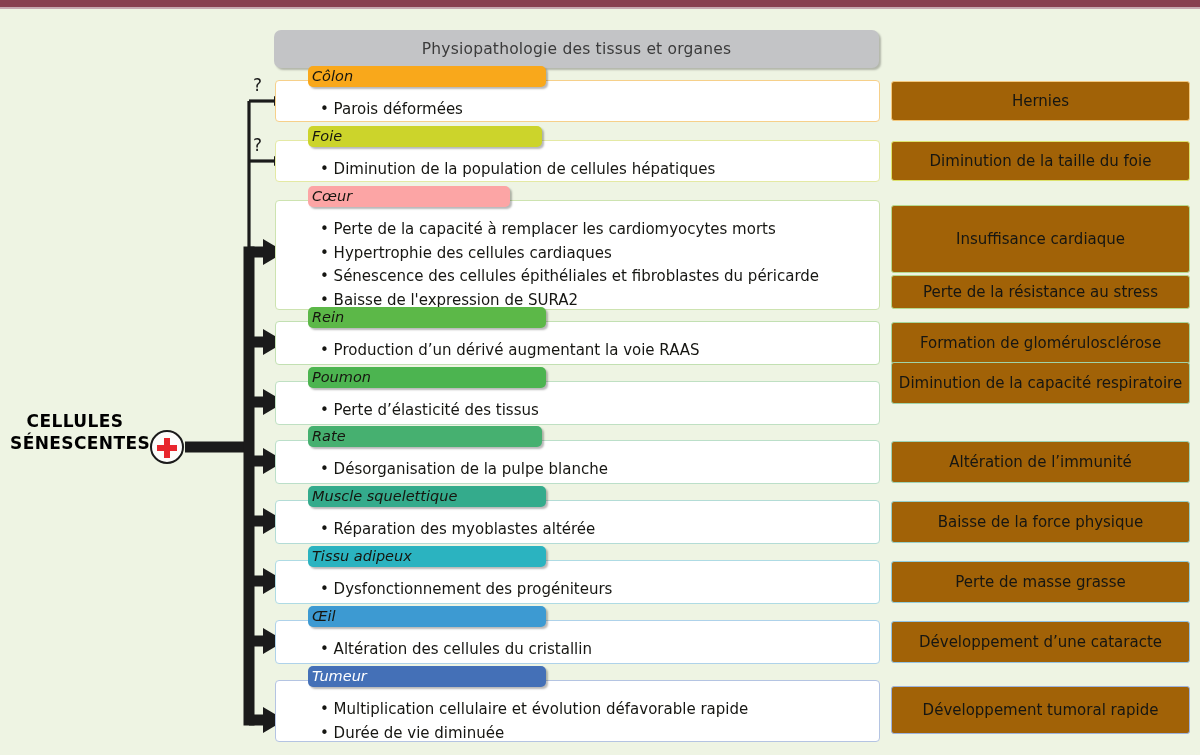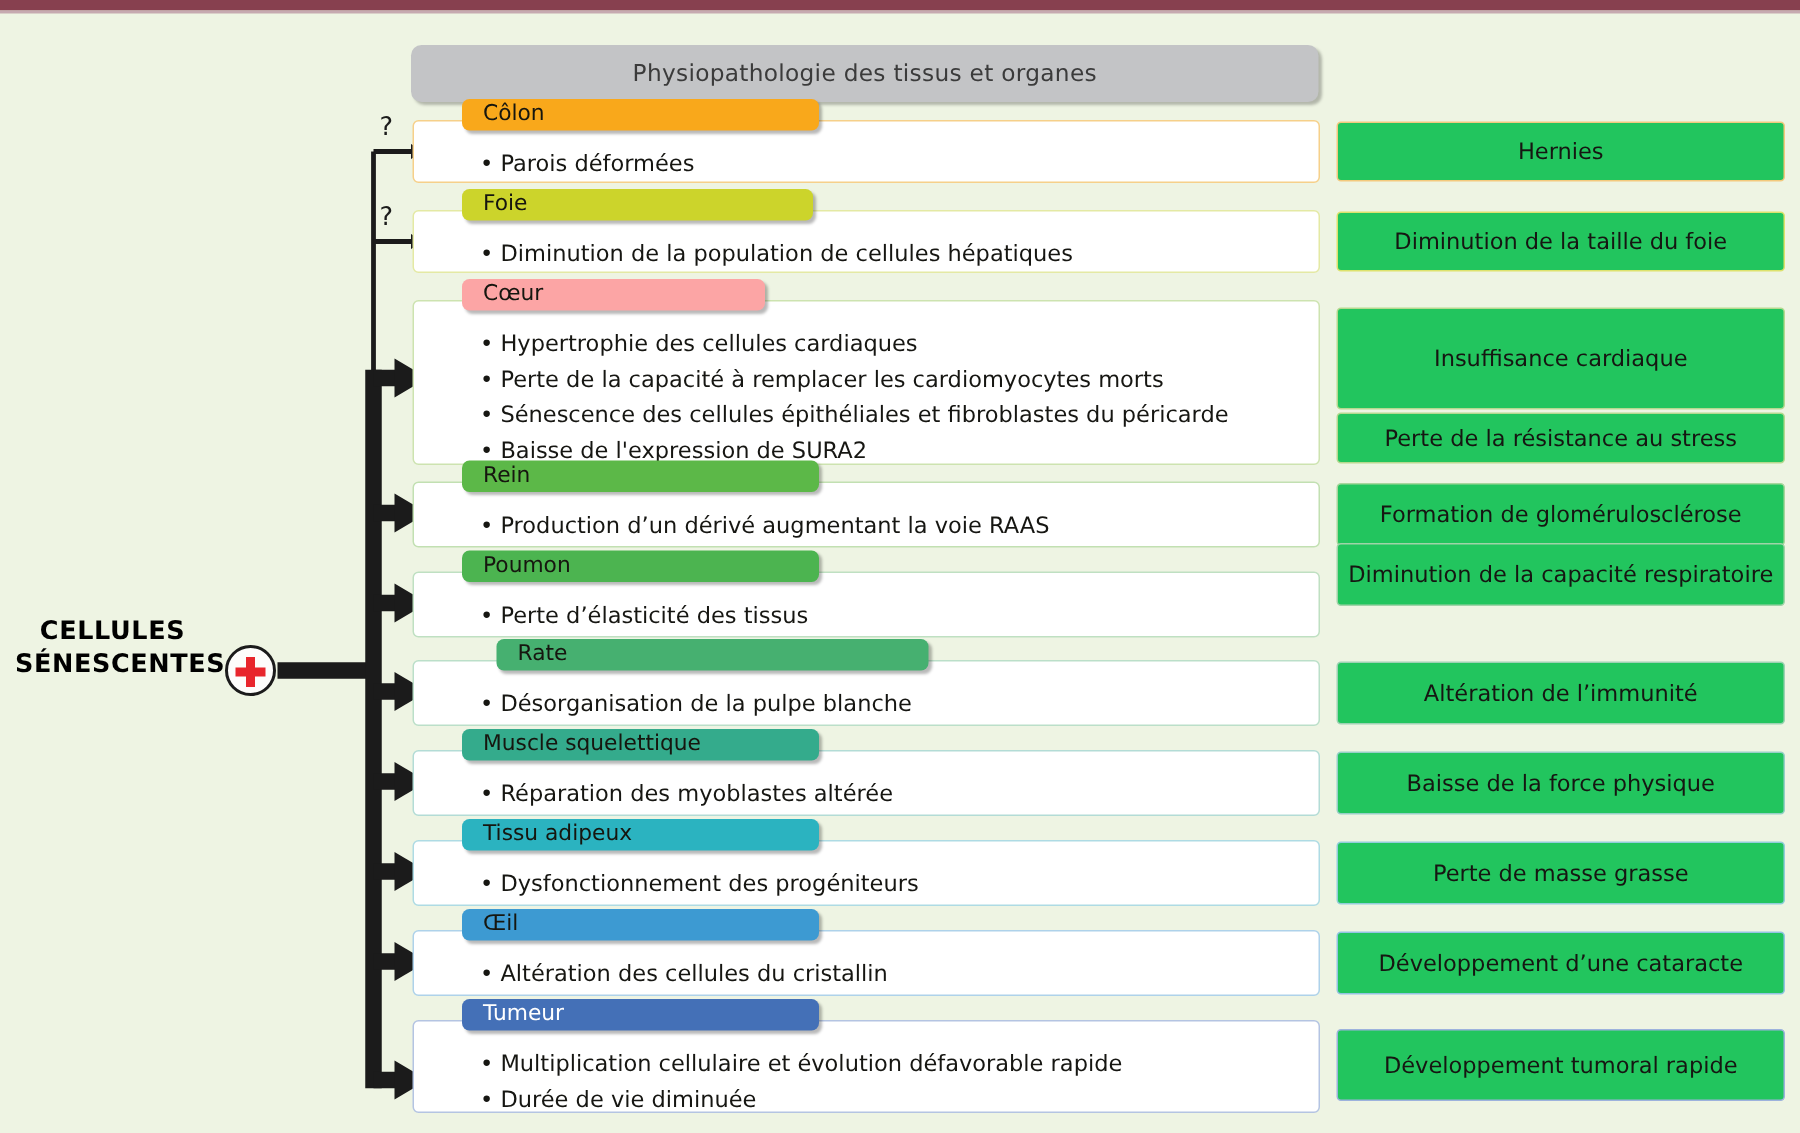--- a/index.html
+++ b/index.html
@@ -63,39 +63,40 @@
   }
   .organ-tab{
     position:absolute;
     left:33px;top:-14px;
     height:21px;
     border-radius:5px;
     box-shadow:2px 2px 2px rgba(0,0,0,.28);
     color:#16160f;
     font-size:14.5px;
     line-height:21px;
-    padding-left:14px;
+    padding-left:4px;
     box-sizing:border-box;
     z-index:3;
     white-space:nowrap;
     overflow:hidden;
+    font-style:italic;
   }
   .organ-tab.light-text{color:#ffffff;}
   .bullets{
     position:absolute;left:45px;top:18px;right:10px;
     font-size:15px;
     line-height:23.5px;
     color:#161612;
   }
   .bullets div{white-space:nowrap;}
 
   
   .patho-box{
     position:absolute;left:891px;
-    background:#22c55e;
+    background:#a16207;
     border:1.6px solid #cccccc;
     border-radius:3px;
     box-sizing:border-box;
     display:flex;align-items:center;justify-content:center;
     font-size:15px;color:#161612;
     width:299px;
     text-align:center;
   }
 
   
@@ -162,43 +163,43 @@
         <div class="organ-box" style="border-color: rgb(228, 233, 164);"></div>
         <div class="organ-tab" style="background: rgb(204, 212, 43); width: 234px;">Foie</div>
         <div class="bullets">
           <div>• Diminution de la population de cellules hépatiques</div>
         </div>
       </div>
       <div class="organ-row" style="top: 191px; width: 605px; height: 110px;">
         <div class="organ-box" style="border-color: rgb(205, 227, 176);"></div>
         <div class="organ-tab" style="background: #fca5a5; width: 202px;">Cœur</div>
         <div class="bullets">
+          <div>• Perte de la capacité à remplacer les cardiomyocytes morts</div>
           <div>• Hypertrophie des cellules cardiaques</div>
-          <div>• Perte de la capacité à remplacer les cardiomyocytes morts</div>
           <div>• Sénescence des cellules épithéliales et fibroblastes du péricarde</div>
           <div>• Baisse de l'expression de SURA2</div>
         </div>
       </div>
       <div class="organ-row" style="top: 312px; width: 605px; height: 44px;">
         <div class="organ-box" style="border-color: rgb(194, 224, 178);"></div>
         <div class="organ-tab" style="background: rgb(92, 184, 72); width: 238px;">Rein</div>
         <div class="bullets">
           <div>• Production d’un dérivé augmentant la voie RAAS</div>
         </div>
       </div>
       <div class="organ-row" style="top: 372px; width: 605px; height: 44px;">
         <div class="organ-box" style="border-color: rgb(191, 224, 194);"></div>
         <div class="organ-tab" style="background: rgb(76, 180, 80); width: 238px;">Poumon</div>
         <div class="bullets">
           <div>• Perte d’élasticité des tissus</div>
         </div>
       </div>
       <div class="organ-row" style="top: 431px; width: 605px; height: 44px;">
         <div class="organ-box" style="border-color: rgb(187, 223, 201);"></div>
-        <div class="organ-tab" style="background: rgb(70, 176, 112); width: 288px; margin-left: 23px;">Rate</div>
+        <div class="organ-tab" style="background: rgb(70, 176, 112); width: 234px;">Rate</div>
         <div class="bullets">
           <div>• Désorganisation de la pulpe blanche</div>
         </div>
       </div>
       <div class="organ-row" style="top: 491px; width: 605px; height: 44px;">
         <div class="organ-box" style="border-color: rgb(179, 220, 214);"></div>
         <div class="organ-tab" style="background: rgb(52, 171, 140); width: 238px;">Muscle squelettique</div>
         <div class="bullets">
           <div>• Réparation des myoblastes altérée</div>
         </div>

